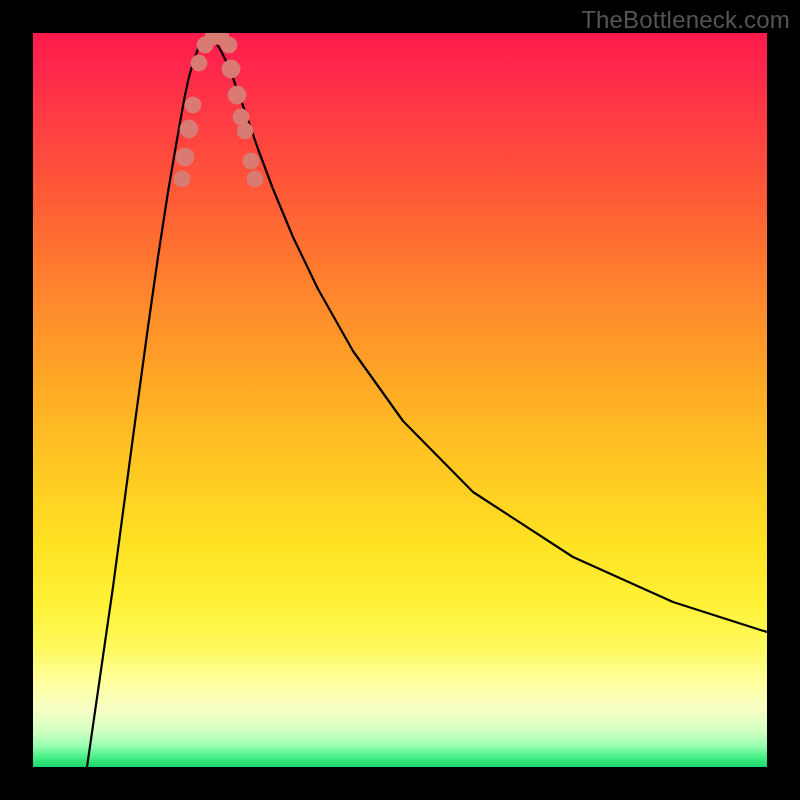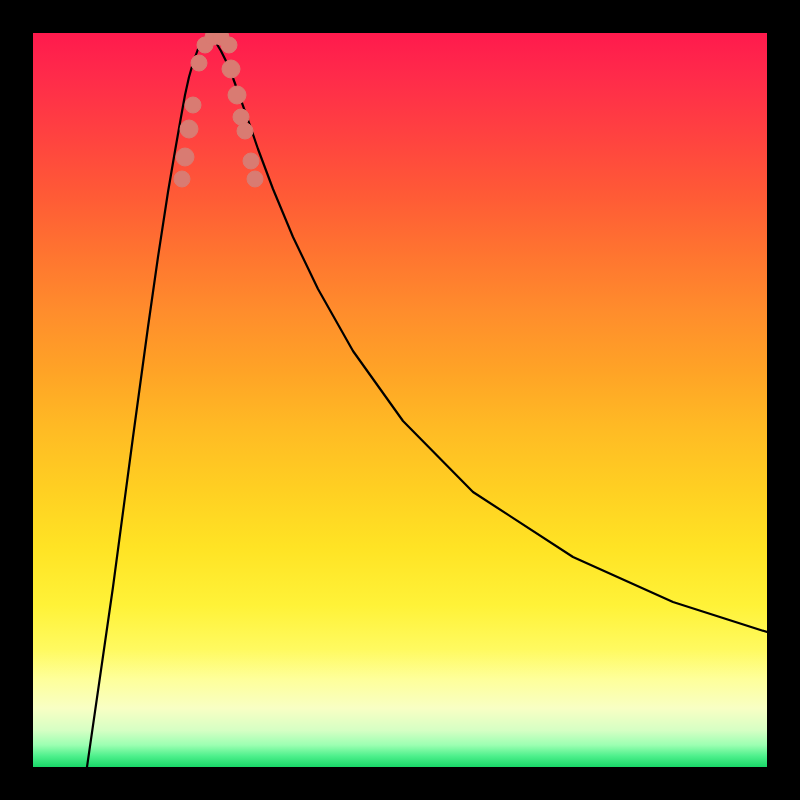--- a/index.html
+++ b/index.html
@@ -107,13 +107,14 @@
           <circle cx="198" cy="36" r="9" class="dot"></circle>
           <circle cx="204" cy="62" r="9" class="dot"></circle>
           <circle cx="208" cy="84" r="8" class="dot"></circle>
           <circle cx="212" cy="98" r="8" class="dot"></circle>
           <circle cx="218" cy="128" r="8" class="dot"></circle>
           <circle cx="222" cy="146" r="8" class="dot"></circle>
         </g>
     </svg>
   </div>
 
+  <div class="watermark">TheBottleneck.com</div>
 </div>
 
 </body></html>

